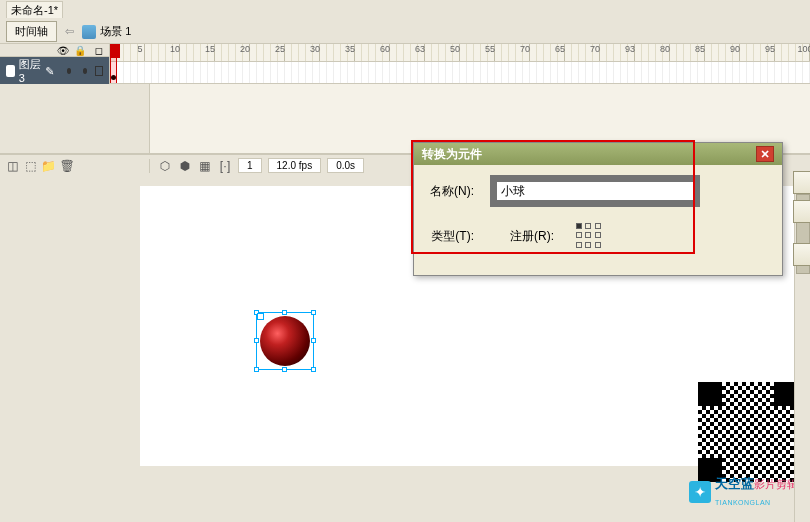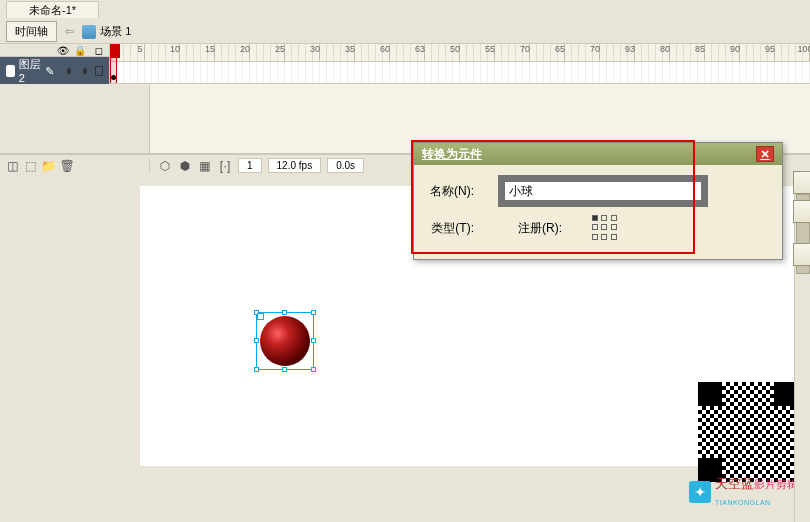--- a/index.html
+++ b/index.html
@@ -1,19 +1,19 @@
 <!DOCTYPE html>
 <html><head>
 <meta charset="utf-8">
 <style>
 * { box-sizing: border-box; margin: 0; padding: 0; font-family: "Microsoft YaHei", Arial, sans-serif; }
 body { background: #e8e4d8; width: 810px; height: 522px; overflow: hidden; position: relative; }
 
 .doc-tab { background: #e8e4d8; padding: 3px 6px; height: 20px; font-size: 11px; }
-.doc-tab span { background: #f5f2e8; padding: 2px 22px; border: 1px solid #ccc8b8; border-bottom: none; }
+.doc-tab span { background: #f5f2e8; padding: 2px 4px; border: 1px solid #ccc8b8; border-bottom: none; }
 
 .toolbar-row { height: 24px; background: #e8e4d8; border-bottom: 1px solid #ccc8b8; display: flex; align-items: center; padding: 0 6px; gap: 4px; font-size: 11px; }
 .timeline-btn { background: #f5f2e8; border: 1px solid #aaa690; padding: 2px 8px; font-size: 11px; cursor: pointer; }
 .scene-icon { width: 14px; height: 14px; background: linear-gradient(#6bb5e0,#4a90c0); border-radius: 2px; display: inline-block; }
 .nav-arrow { color: #888; cursor: pointer; padding: 0 4px; }
 
 .timeline-area { background: #e8e4d8; display: flex; height: 40px; border-bottom: 1px solid #ccc8b8; }
 .layer-controls { width: 150px; background: #e8e4d8; border-right: 1px solid #ccc8b8; display: flex; flex-direction: column; }
 .layer-header { height: 18px; display: flex; justify-content: flex-end; align-items: center; padding: 0 4px; gap: 6px; border-bottom: 1px solid #ccc8b8; }
 .eye-icon, .lock-icon, .box-icon { width: 12px; height: 12px; font-size: 10px; display:flex; align-items:center; justify-content:center; }
@@ -52,24 +52,24 @@
   background-image: 
     radial-gradient(circle at 35% 35%, #ff6060 0%, #c02020 25%, #600000 65%, #100000 100%),
     repeating-linear-gradient(45deg, rgba(0,0,0,0.15) 0 2px, transparent 2px 4px),
     repeating-linear-gradient(-45deg, rgba(0,0,0,0.15) 0 2px, transparent 2px 4px);
 }
 .ball-select { position:absolute; left:116px; top:126px; width:58px; height:58px; border:1px solid #0af; }
 .ball-select::before, .ball-select::after { content:''; position:absolute; width:5px; height:5px; background:#fff; border:1px solid #0af; }
 .ball-select .h { position:absolute; width:5px; height:5px; background:#fff; border:1px solid #0af; }
 
 .dialog { position: absolute; left: 413px; top: 142px; width: 370px; background: #f1edd9; border: 1px solid #888; box-shadow: 2px 2px 6px rgba(0,0,0,0.3); z-index: 100; }
-.dialog-title { height: 22px; background: linear-gradient(#a8b878, #8a9a5a); color: #fff; font-size: 12px; font-weight: bold; padding: 3px 8px; display: flex; justify-content: space-between; align-items: center; text-decoration: underline; }
+.dialog-title { height: 22px; background: linear-gradient(#a8b878, #8a9a5a); color: #fff; font-size: 12px; font-weight: bold; padding: 3px 8px; display: flex; justify-content: space-between; align-items: center; }
 .dialog-close { width: 18px; height: 16px; background: #d04030; color: #fff; display: flex; align-items: center; justify-content: center; font-size: 11px; cursor: pointer; border: 1px solid #a03020; }
 .dialog-body { padding: 10px 12px; font-size: 12px; position: relative; }
-.dialog-row { display: flex; align-items: center; margin-bottom: 8px; gap: 24px; }
+.dialog-row { display: flex; align-items: center; margin-bottom: 16px; gap: 16px; }
 .dialog-label { width: 48px; text-align: right; }
 .dialog-input { flex: 1; border: 7px solid #737373; padding: 2px 4px; font-size: 12px; background: #fff; max-width: 210px; }
 .radio-group { display: flex; flex-direction: column; gap: 3px; }
 .radio-item { display: flex; align-items: center; gap: 4px; font-size: 12px; }
 .radio-item input { margin: 0; }
 .reg-label { margin-left: 20px; }
 .reg-grid { width: 26px; height: 26px; display: grid; grid-template: repeat(3,1fr)/repeat(3,1fr); gap: 2px; margin-left: 6px; }
 .reg-cell { width: 6px; height: 6px; border: 1px solid #666; }
 .reg-cell.sel { background: #333; }
 .dialog-buttons { position: absolute; right: -75px; top: 6px; display: flex; flex-direction: column; gap: 6px; }
@@ -85,21 +85,21 @@
     linear-gradient(#000,#000) 76px 0/24px 24px no-repeat,
     linear-gradient(#fff,#fff) 80px 4px/16px 16px no-repeat,
     linear-gradient(#000,#000) 84px 8px/8px 8px no-repeat,
     linear-gradient(#000,#000) 0 76px/24px 24px no-repeat,
     linear-gradient(#fff,#fff) 4px 80px/16px 16px no-repeat,
     linear-gradient(#000,#000) 8px 84px/8px 8px no-repeat,
     repeating-conic-gradient(#000 0 25%, #fff 0 50%) 28px 4px / 8px 8px;
 }
 .watermark-text { position: absolute; right: 12px; bottom: 14px; font-size: 13px; display:flex; align-items:center; gap:4px; }
 .wm-logo { width:22px; height:22px; background:#2bb4e0; border-radius:3px; display:flex; align-items:center; justify-content:center; color:#fff; font-size:14px; }
-.wm-cn { color:#b91c1c; font-weight:normal; }
+.wm-cn { color:#0369a1; font-weight:bold; }
 .wm-sub { color:#e8356b; font-size:11px; }
 .wm-en { font-size:7px; color:#2bb4e0; letter-spacing:0.5px; }
 
 .vscroll { position:absolute; right:0; top:176px; width:16px; height:346px; background:#e8e4d8; border-left:1px solid #ccc8b8; }
 .vscroll-thumb { background:#c8c4b0; width:14px; height:80px; margin:18px 1px; border:1px solid #aaa690; }
 </style>
 </head>
 <body>
 
 <div class="doc-tab">
@@ -115,21 +115,21 @@
 
 <div class="timeline-area">
   <div class="layer-controls">
     <div class="layer-header">
       <span class="eye-icon">👁</span>
       <span class="lock-icon">🔒</span>
       <span class="box-icon">◻</span>
     </div>
     <div class="layer-row">
       <span class="layer-page-icon"></span>
-      <span>图层 2</span>
+      <span>图层 3</span>
       <span class="pencil-icon">✎</span>
       <span style="flex:1"></span>
       <span class="dot"></span>
       <span class="dot"></span>
       <span class="layer-box"></span>
     </div>
   </div>
   <div class="frames-area">
     <div class="frame-ruler" id="ruler">
         <div class="frame-tick">

